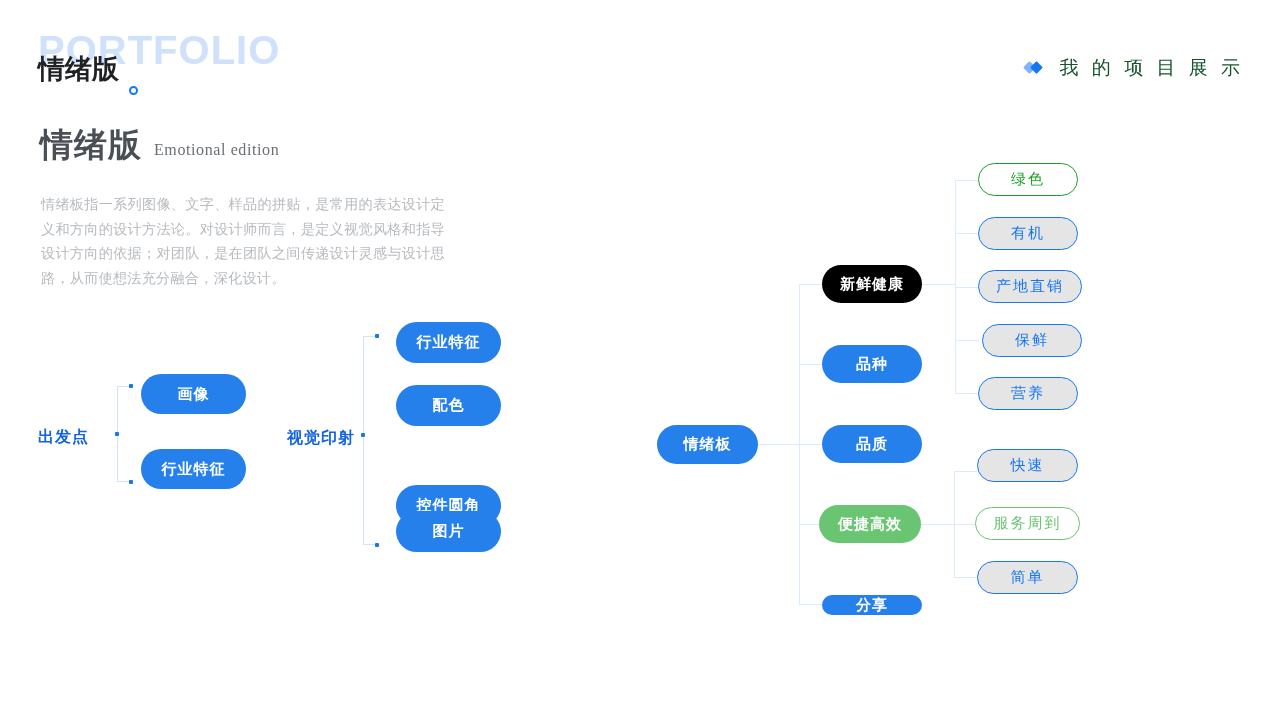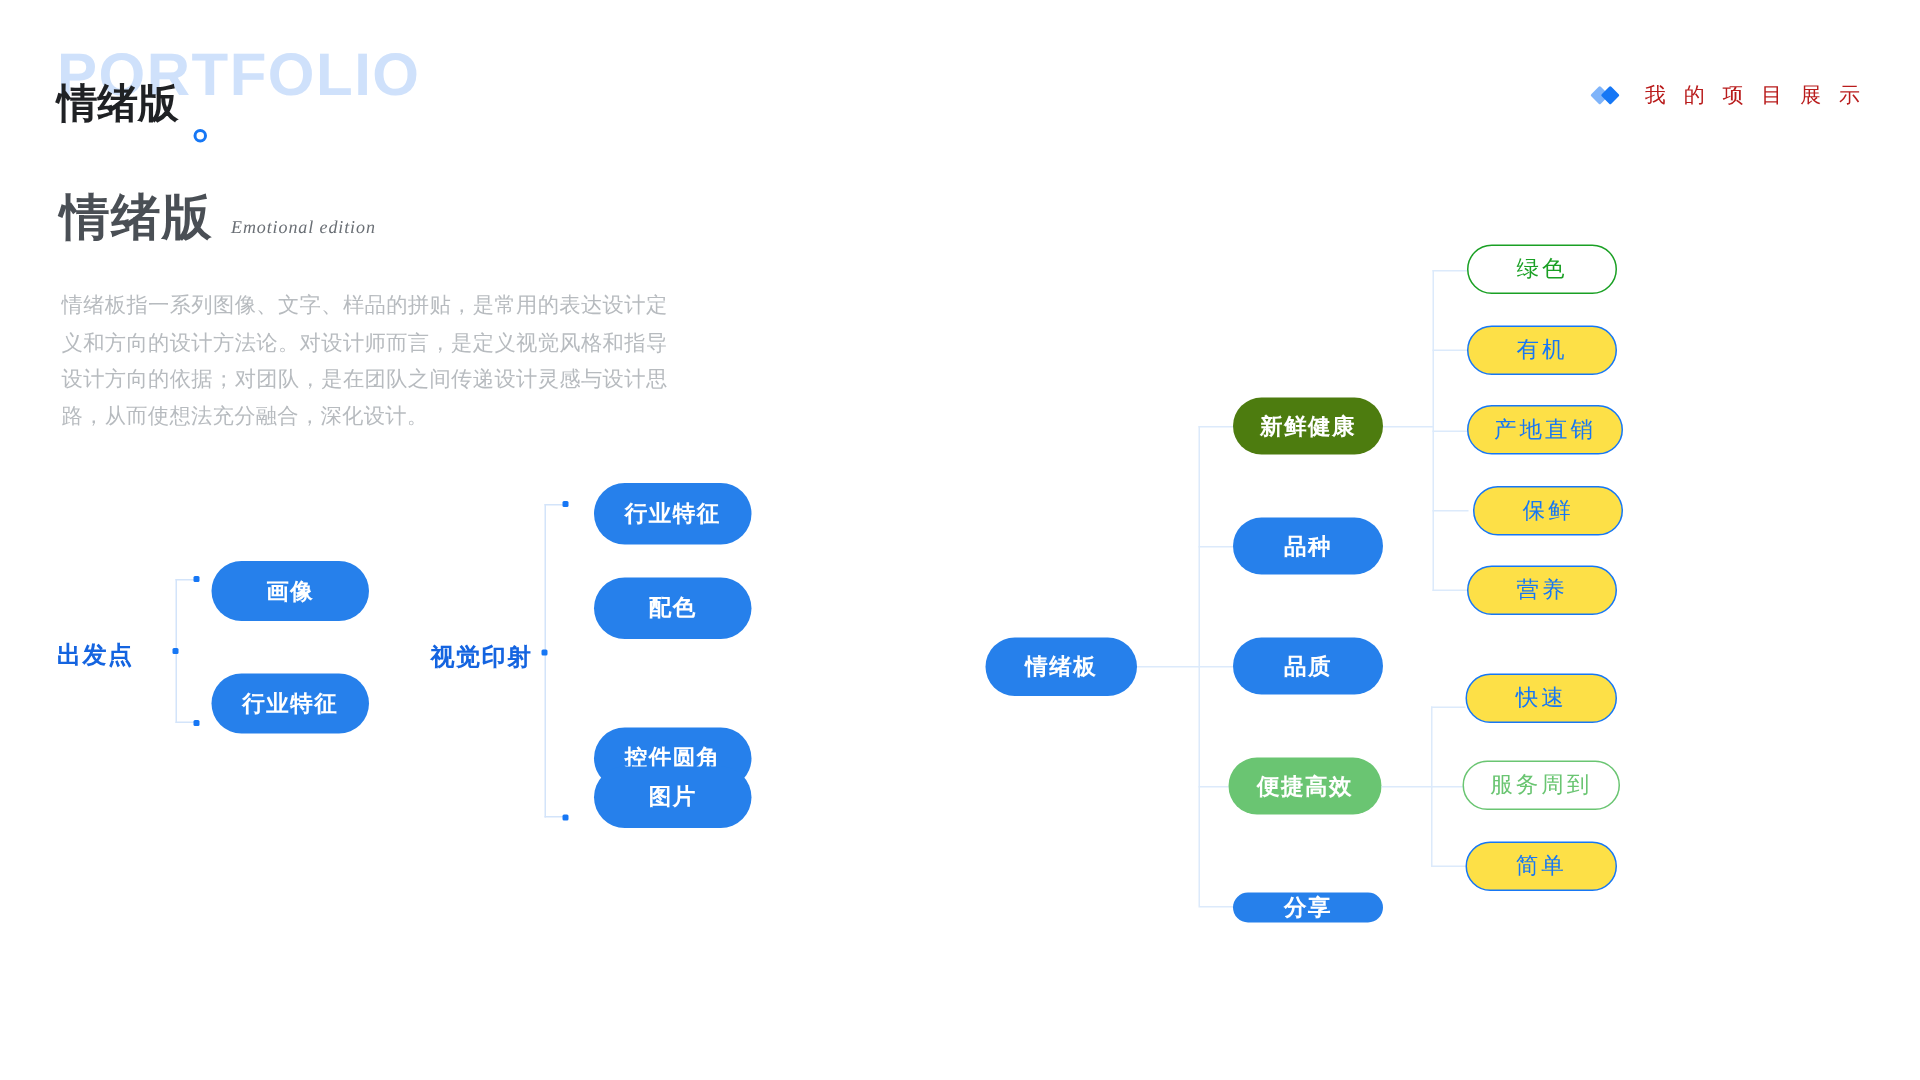--- a/index.html
+++ b/index.html
@@ -76,22 +76,22 @@
     width: 9px;
     height: 9px;
     background: #1677f5;
     transform: rotate(45deg);
     border-radius: 1px;
     top: 1px;
   }
   .diamond-icon i.d1 { left: 0; opacity: 0.55; }
   .diamond-icon i.d2 { left: 7px; opacity: 1; }
   .header-right-text {
-    font-size: 14px;
-    color: #b91c1c;
+    font-size: 19px;
+    color: #14532d;
     letter-spacing: 4px;
     white-space: nowrap;
   }
 
   
   .section-title-wrap {
     position: absolute;
     left: 40px;
     top: 128px;
     display: flex;
@@ -100,22 +100,21 @@
   }
   .section-title {
     font-size: 33px;
     font-weight: 700;
     color: #4a4f55;
     line-height: 1;
     letter-spacing: 1px;
   }
   .section-sub {
     font-family: "Liberation Serif", "DejaVu Serif", serif;
-    font-style: italic;
-    font-size: 12px;
+    font-size: 16px;
     color: #6a6f75;
     letter-spacing: 0.6px;
     padding-bottom: 2px;
   }
   .lead-paragraph {
     position: absolute;
     left: 41px;
     top: 192px;
     width: 404px;
     font-size: 14.2px;
@@ -135,29 +134,29 @@
     font-size: 15px;
     font-weight: 700;
     white-space: nowrap;
     letter-spacing: 1px;
   }
   .pill-solid-blue {
     background: #2680eb;
     color: #ffffff;
   }
   .pill-solid-green {
-    background: #4d7c0f;
+    background: #000000;
     color: #ffffff;
   }
   .pill-solid-lgreen {
     background: #6ac572;
     color: #ffffff;
   }
   .pill-outline-blue {
-    background: #fde047;
+    background: #e5e5e5;
     color: #1677f5;
     border: 1.6px solid #1677f5;
     font-weight: 400;
     letter-spacing: 2px;
   }
   .pill-outline-green {
     background: #ffffff;
     color: #1aa024;
     border: 1.6px solid #1aa024;
     font-weight: 400;

